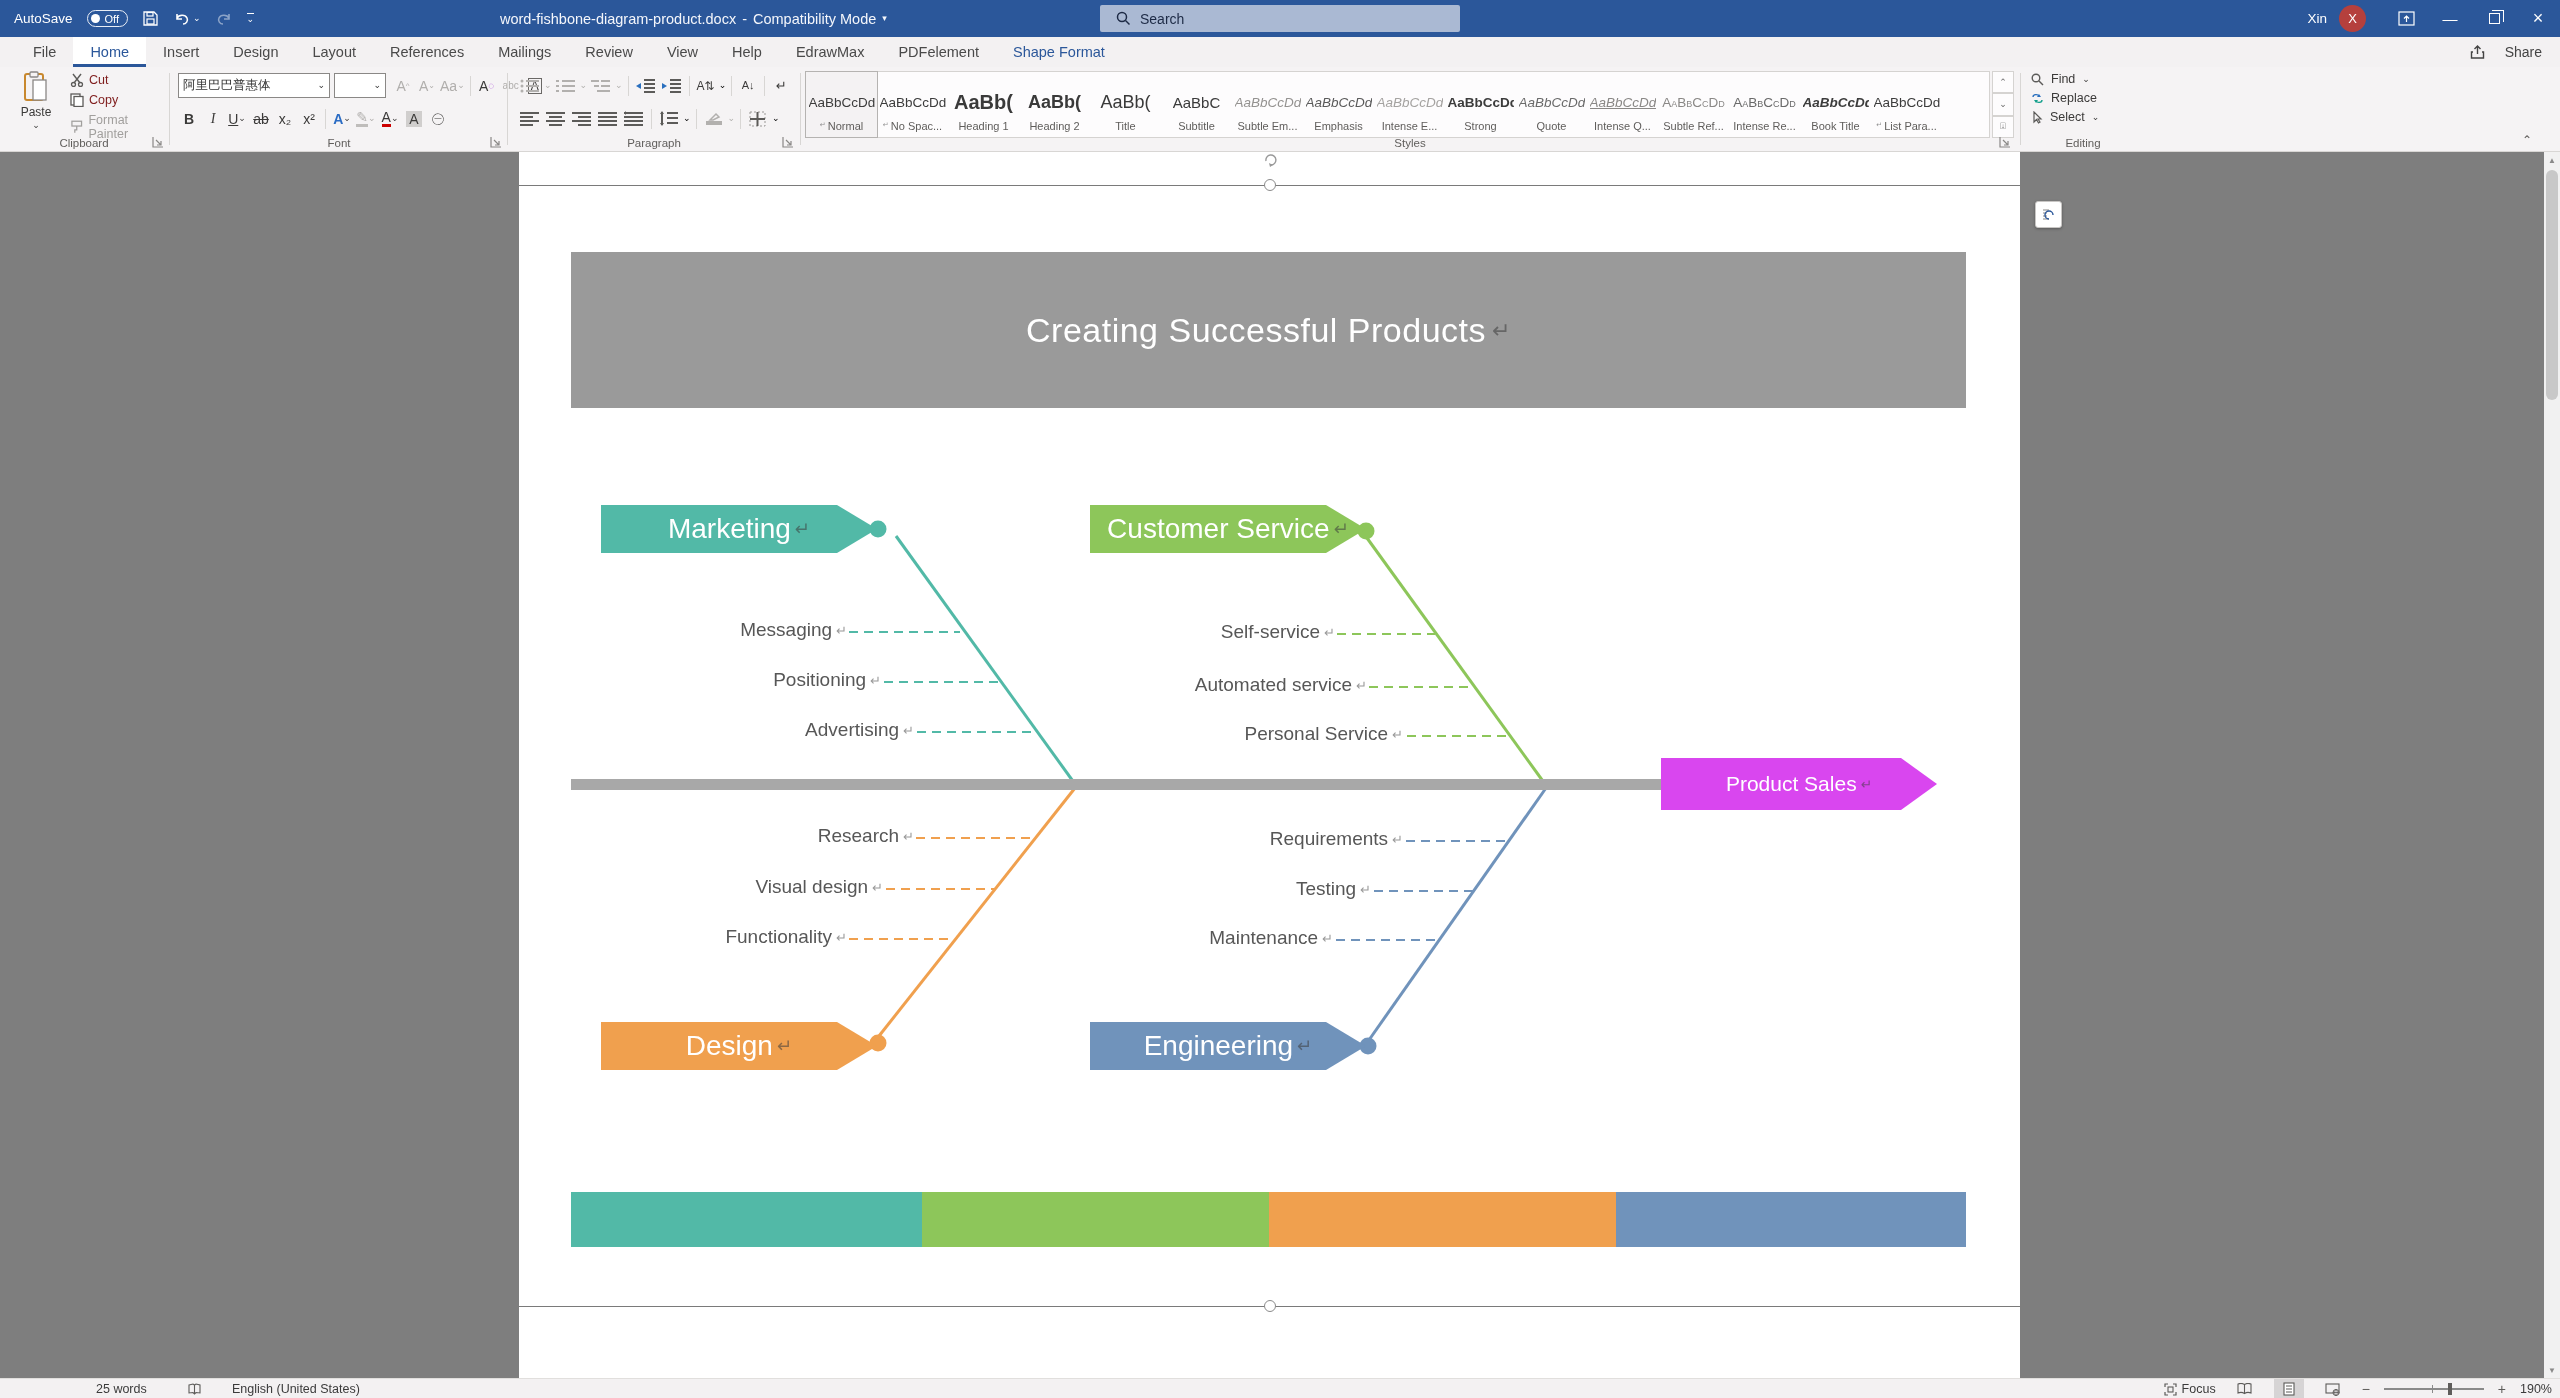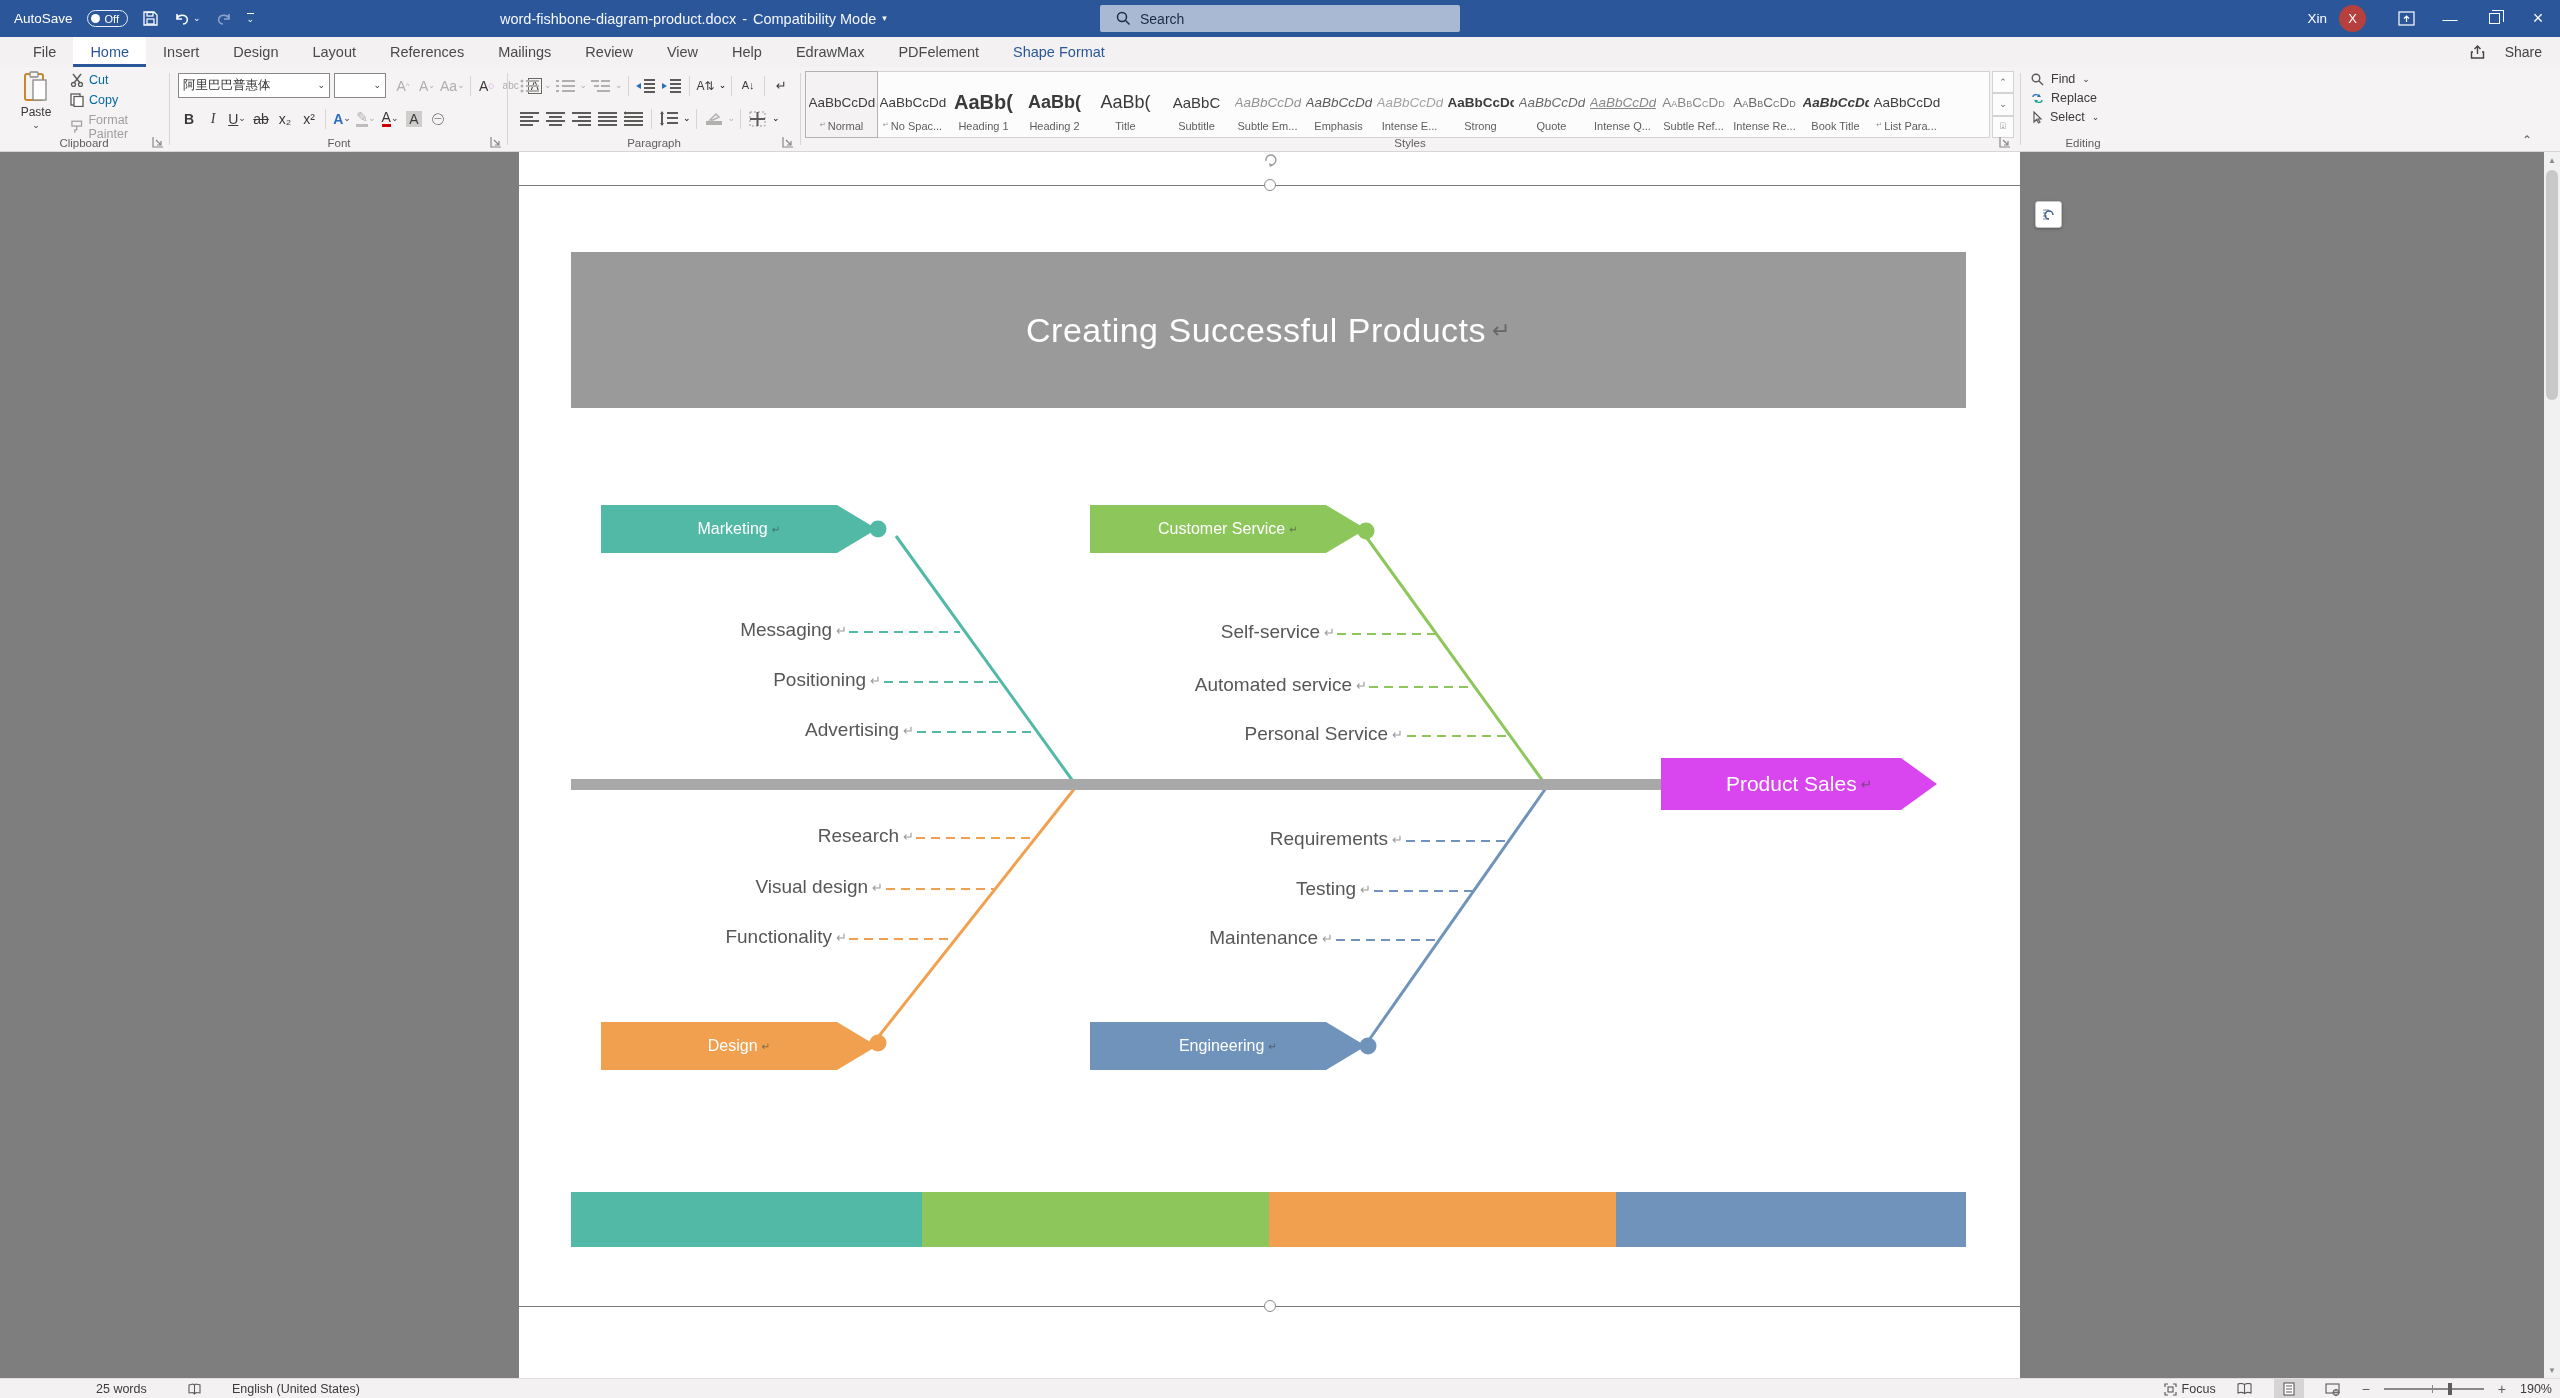--- a/index.html
+++ b/index.html
@@ -37,21 +37,21 @@
   .ribbon { position:absolute; left:0; top:67px; width:2560px; height:85px; background:#f5f3f4; border-bottom:1px solid #d8d6d4; }
   .rgroup { position:absolute; top:0; height:85px; }
   .glabel { position:absolute; bottom:3px; left:0; right:0; text-align:center; font-size:11.5px; color:#605e5c; }
   .gdivider { position:absolute; top:6px; width:1px; height:72px; background:#d8d6d4; }
   .launcher { position:absolute; bottom:4px; right:4px; width:12px; height:12px; cursor:pointer; }
   .launcher svg { display:block; }
 
   
   .paste-btn { position:absolute; left:10px; top:4px; width:52px; height:64px; display:flex; flex-direction:column; align-items:center; gap:2px; font-size:12px; color:#3b3a39; cursor:pointer; }
   .clip-rows { position:absolute; left:70px; top:6px; display:flex; flex-direction:column; gap:6px; }
-  .crow { display:flex; align-items:center; gap:5px; font-size:12.5px; color:#0369a1; cursor:pointer; }
+  .crow { display:flex; align-items:center; gap:5px; font-size:12.5px; color:#7f1d1d; cursor:pointer; }
   .crow.disabled { color:#a19f9d; }
 
   
   .combo { position:absolute; height:25px; background:#fff; border:1px solid #8a8886; display:flex; align-items:center; font-size:12.5px; color:#333; padding:0 4px; justify-content:space-between; cursor:pointer; }
   .fbtn { display:inline-flex; align-items:center; justify-content:center; min-width:22px; height:23px; font-size:14px; color:#3b3a39; cursor:pointer; }
   .fbtn.disabled { color:#b0aeac; }
   .frow { position:absolute; left:0; display:flex; align-items:center; gap:2px; }
   .vsep { width:1px; height:20px; background:#d8d6d4; margin:0 3px; }
   .u-under { text-decoration:underline; }
   .strike { text-decoration:line-through; }
@@ -101,21 +101,21 @@
   .page { position:absolute; left:519px; top:0; width:1501px; height:1226px; background:#fff; }
 
   .frame-line { position:absolute; left:0; width:1501px; height:1px; background:#7a7a7a; }
   .handle { position:absolute; width:12px; height:12px; background:#fff; border:1.5px solid #8b8b8b; border-radius:50%; }
 
   .banner { position:absolute; left:52px; top:100px; width:1395px; height:156px; display:flex; align-items:center; justify-content:center; }
   .banner-text { font-size:34px; color:#fff; letter-spacing:.5px; display:flex; align-items:center; gap:6px; }
   .rmark { font-size:.65em; color:rgba(60,60,60,.55); }
   .cause .rmark { color:#9a9a9a; font-size:13px; }
 
-  .branch-arrow { position:absolute; width:276px; height:48px; display:flex; align-items:center; justify-content:center; color:#fff; font-size:16px; clip-path:polygon(0 0, calc(100% - 40px) 0, 100% 50%, calc(100% - 40px) 100%, 0 100%); gap:4px; }
+  .branch-arrow { position:absolute; width:276px; height:48px; display:flex; align-items:center; justify-content:center; color:#fff; font-size:28px; clip-path:polygon(0 0, calc(100% - 40px) 0, 100% 50%, calc(100% - 40px) 100%, 0 100%); gap:4px; }
   .spine { position:absolute; left:52px; top:627px; width:1090px; height:11px; }
   .effect-arrow { position:absolute; left:1142px; top:606px; width:276px; height:52px; display:flex; align-items:center; justify-content:center; color:#fff; font-size:21px; clip-path:polygon(0 0, calc(100% - 36px) 0, 100% 50%, calc(100% - 36px) 100%, 0 100%); gap:4px; }
 
   .diagram-svg { position:absolute; left:0; top:0; width:1501px; height:1226px; pointer-events:none; }
   .cause { position:absolute; font-size:19px; color:#575757; display:flex; align-items:center; gap:4px; white-space:nowrap; }
 
   .colorbar { position:absolute; left:52px; top:1040px; width:1395px; height:55px; display:flex; }
   .colorbar .seg { height:100%; }
 
   .layout-options { position:absolute; left:2035px; top:49px; width:27px; height:27px; background:#fff; border:1px solid #c8c6c4; border-radius:3px; box-shadow:0 1px 3px rgba(0,0,0,.3); display:flex; align-items:center; justify-content:center; cursor:pointer; }

